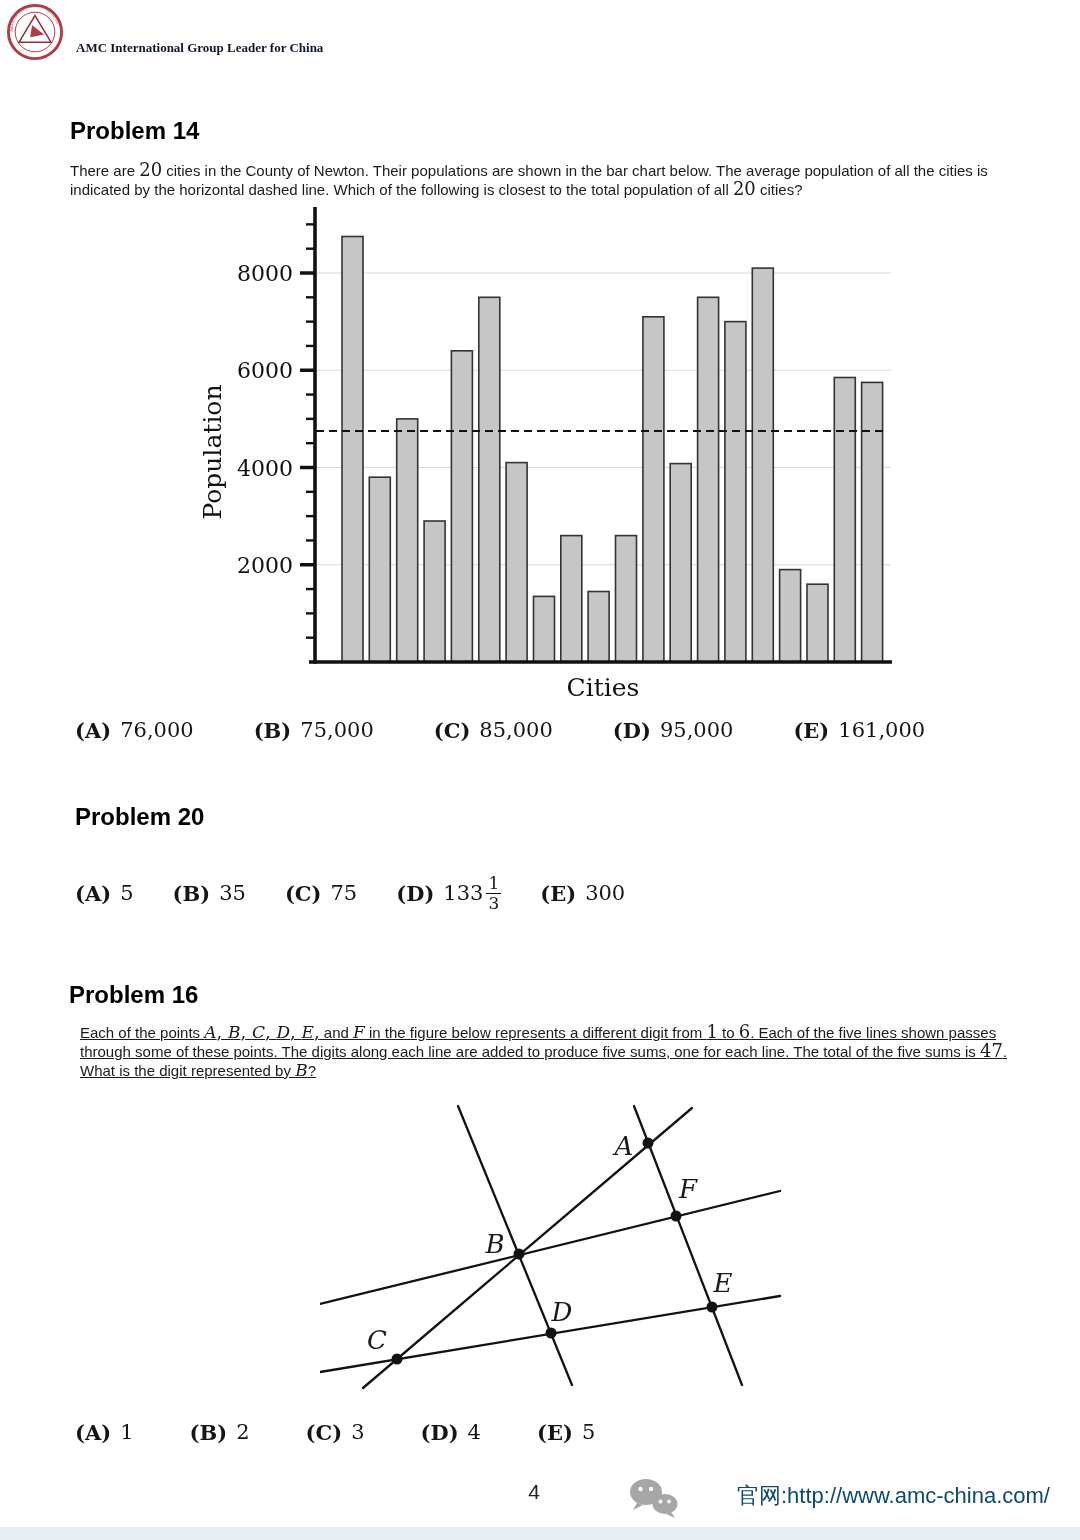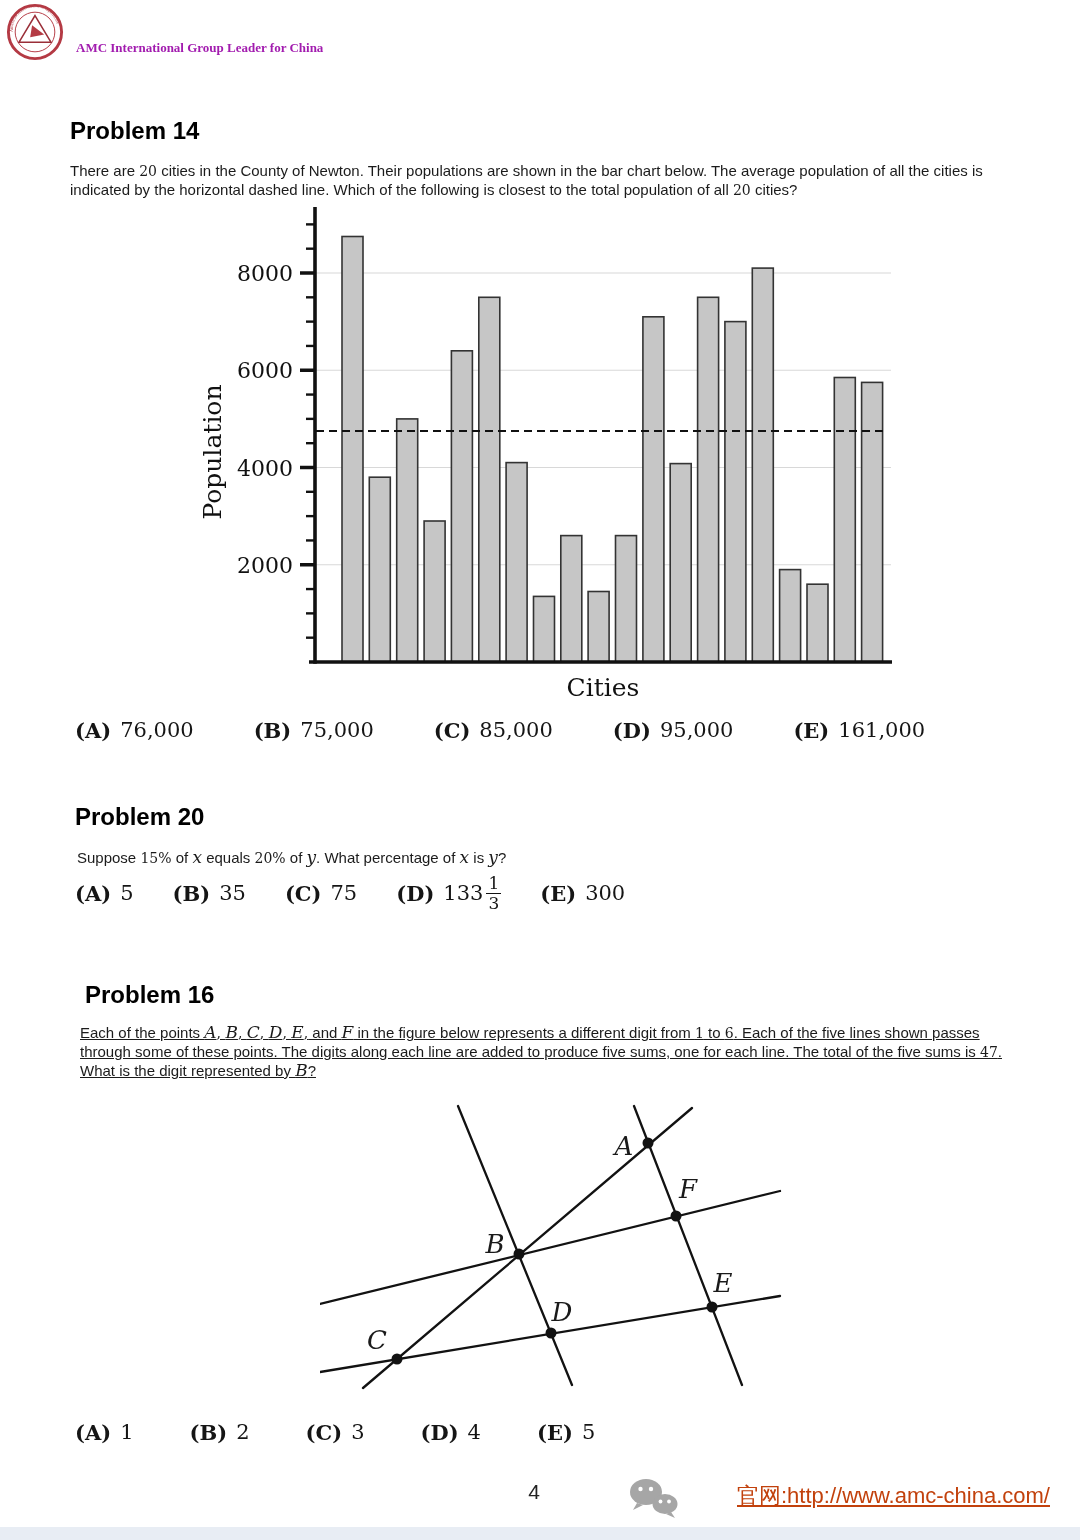--- a/index.html
+++ b/index.html
@@ -3,35 +3,35 @@
 <meta charset="utf-8">
 <style>
   html,body{margin:0;padding:0;background:#ffffff;}
   .page{position:relative;width:1080px;height:1540px;background:#ffffff;overflow:hidden;
         font-family:"Liberation Sans",sans-serif;color:#1c1c1c;}
   .abs{position:absolute;}
 
   
   #logo{left:6px;top:3px;width:58px;height:58px;}
   #brand-title{left:74px;top:6px;font-size:28px;font-weight:bold;color:#b43a44;letter-spacing:1px;white-space:nowrap;}
-  #brand-subtitle{left:76px;top:40px;font-size:13px;font-weight:bold;color:#a21caf;
+  #brand-subtitle{left:76px;top:40px;font-size:13px;font-weight:bold;color:#0f172a;
                   font-family:"Liberation Serif",serif;white-space:nowrap;}
 
   
   .problem-title{position:absolute;font-size:24px;font-weight:bold;color:#000000;white-space:nowrap;}
   #p14-title{left:70px;top:97px;}
   #p15-title{left:75px;top:783px;}
-  #p16-title{left:85px;top:961px;}
+  #p16-title{left:69px;top:961px;}
 
   .statement{position:absolute;font-size:15px;line-height:19px;color:#1b1b1b;}
   #p14-statement{left:70px;top:146px;width:952px;}
   #p15-statement{left:77px;top:833px;width:900px;}
   #p16-statement{left:80px;top:1008px;width:948px;text-decoration:underline;}
 
-  .math-num{font-family:"DejaVu Serif",serif;font-size:14px;line-height:1;}
+  .math-num{font-family:"DejaVu Serif",serif;font-size:18px;line-height:1;}
   .math-var{font-family:"DejaVu Serif",serif;font-style:italic;font-size:17px;line-height:1;}
 
   .options{position:absolute;display:flex;align-items:center;font-family:"DejaVu Serif",serif;
            font-size:21px;color:#151515;white-space:nowrap;}
   #p14-options{left:75px;top:710px;gap:60px;height:40px;}
   #p15-options{left:75px;top:866px;gap:39px;height:54px;}
   #p16-options{left:75px;top:1412px;gap:56px;height:40px;}
   .opt{display:inline-flex;align-items:center;}
   .opt-label{font-weight:bold;margin-right:9px;}
   .frac{display:inline-flex;flex-direction:column;align-items:center;font-size:17px;
@@ -41,21 +41,21 @@
 
   
   #chart{left:195px;top:202px;width:700px;height:505px;}
   #figure16{left:320px;top:1095px;width:480px;height:300px;}
 
   
   #page-number{left:518px;top:1480px;width:32px;text-align:center;font-size:21px;color:#222;}
   #wechat-icon{left:626px;top:1476px;width:54px;height:44px;}
   #watermark{left:676px;top:1473px;font-size:30px;color:#bdbdbd;letter-spacing:1px;
              white-space:nowrap;z-index:1;}
-  #site-url{left:737px;top:1481px;font-size:22px;color:#c2410c;white-space:nowrap;z-index:2;text-decoration:underline;}
+  #site-url{left:737px;top:1481px;font-size:22px;color:#0c4a6e;white-space:nowrap;z-index:2;}
   #bottom-strip{left:0;top:1527px;width:1080px;height:13px;background:#e8edf4;}
 </style>
 </head>
 <body>
 
 <div class="page">
 
   <svg id="logo" class="abs" viewBox="0 0 60 60">
     <circle cx="30" cy="30" r="27.5" fill="none" stroke="#b43a44" stroke-width="3"></circle>
     <circle cx="30" cy="30" r="20.5" fill="none" stroke="#b43a44" stroke-width="1"></circle>
@@ -142,21 +142,20 @@
         <span class="opt-label">(D)</span>
         <span class="opt-val">95,000</span>
       </span>
       <span class="opt">
         <span class="opt-label">(E)</span>
         <span class="opt-val">161,000</span>
       </span>
     </div>
 
   <h2 id="p15-title" class="problem-title">Problem 20</h2>
-  <p id="p15-statement" class="statement">Suppose <span class="math-num">15%</span> of <span class="math-var">x</span> equals <span class="math-num">20%</span> of <span class="math-var">y</span>. What percentage of <span class="math-var">x</span> is <span class="math-var">y</span>?</p>
   <div id="p15-options" class="options">
       <span class="opt">
         <span class="opt-label">(A)</span>
         <span class="opt-val">5</span>
       </span>
       <span class="opt">
         <span class="opt-label">(B)</span>
         <span class="opt-val">35</span>
       </span>
       <span class="opt">

